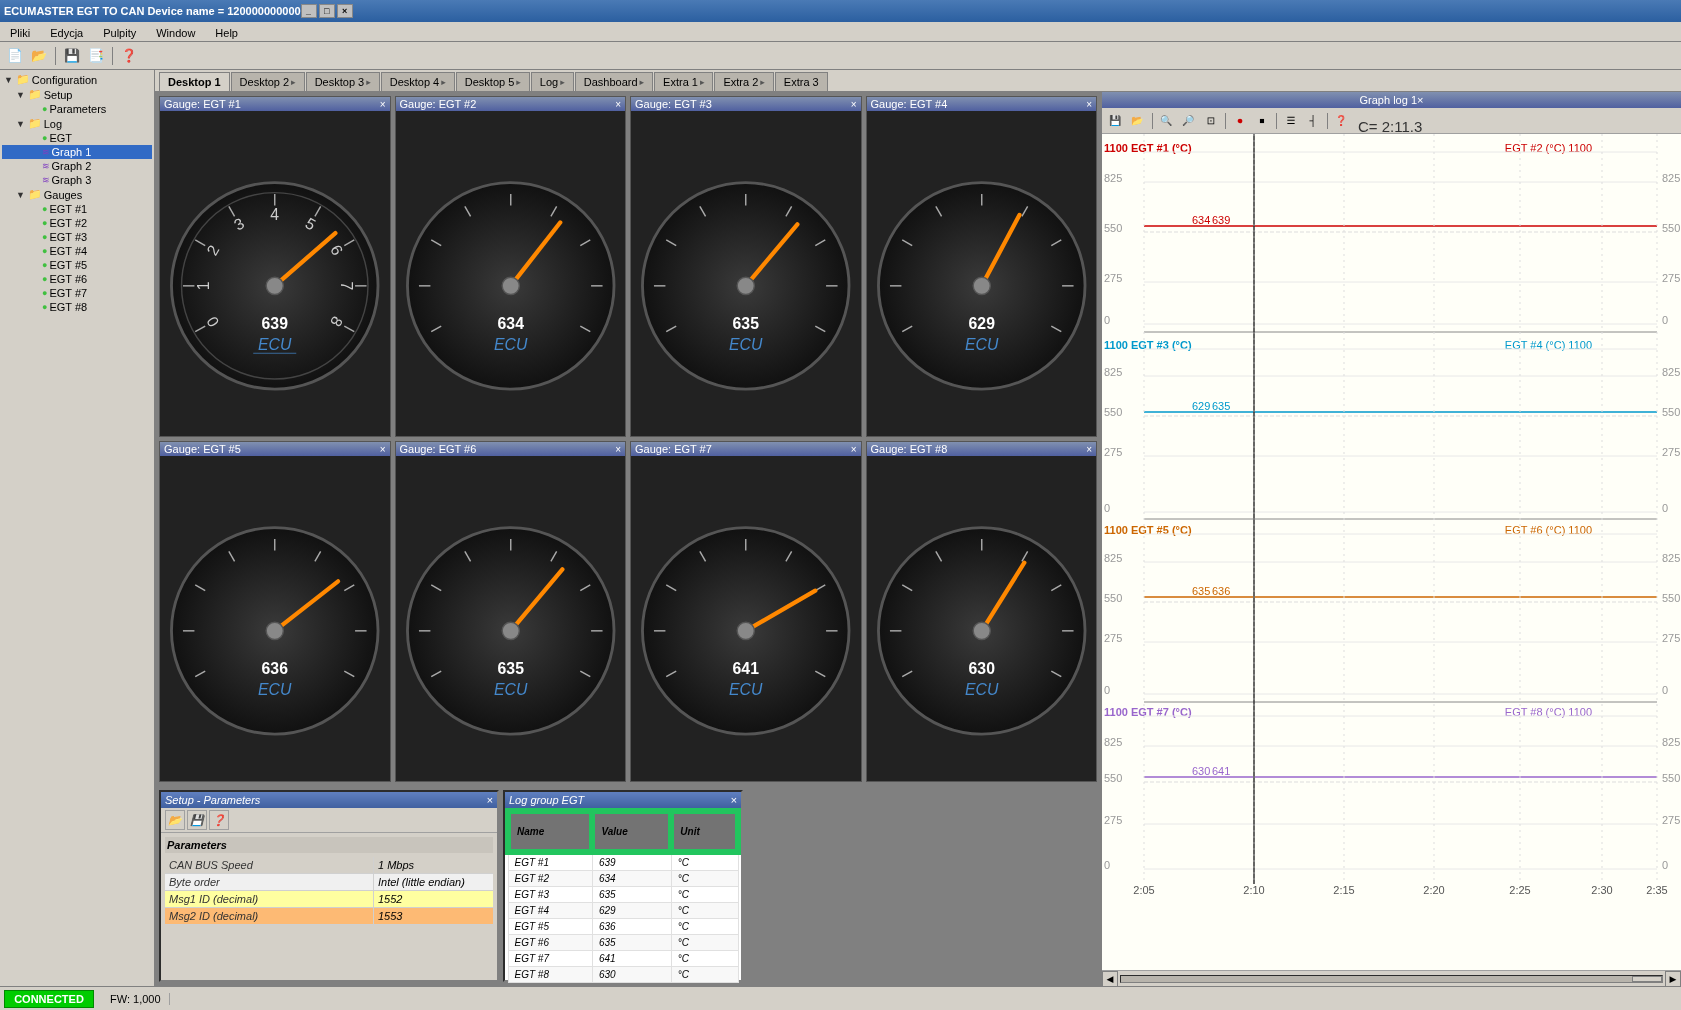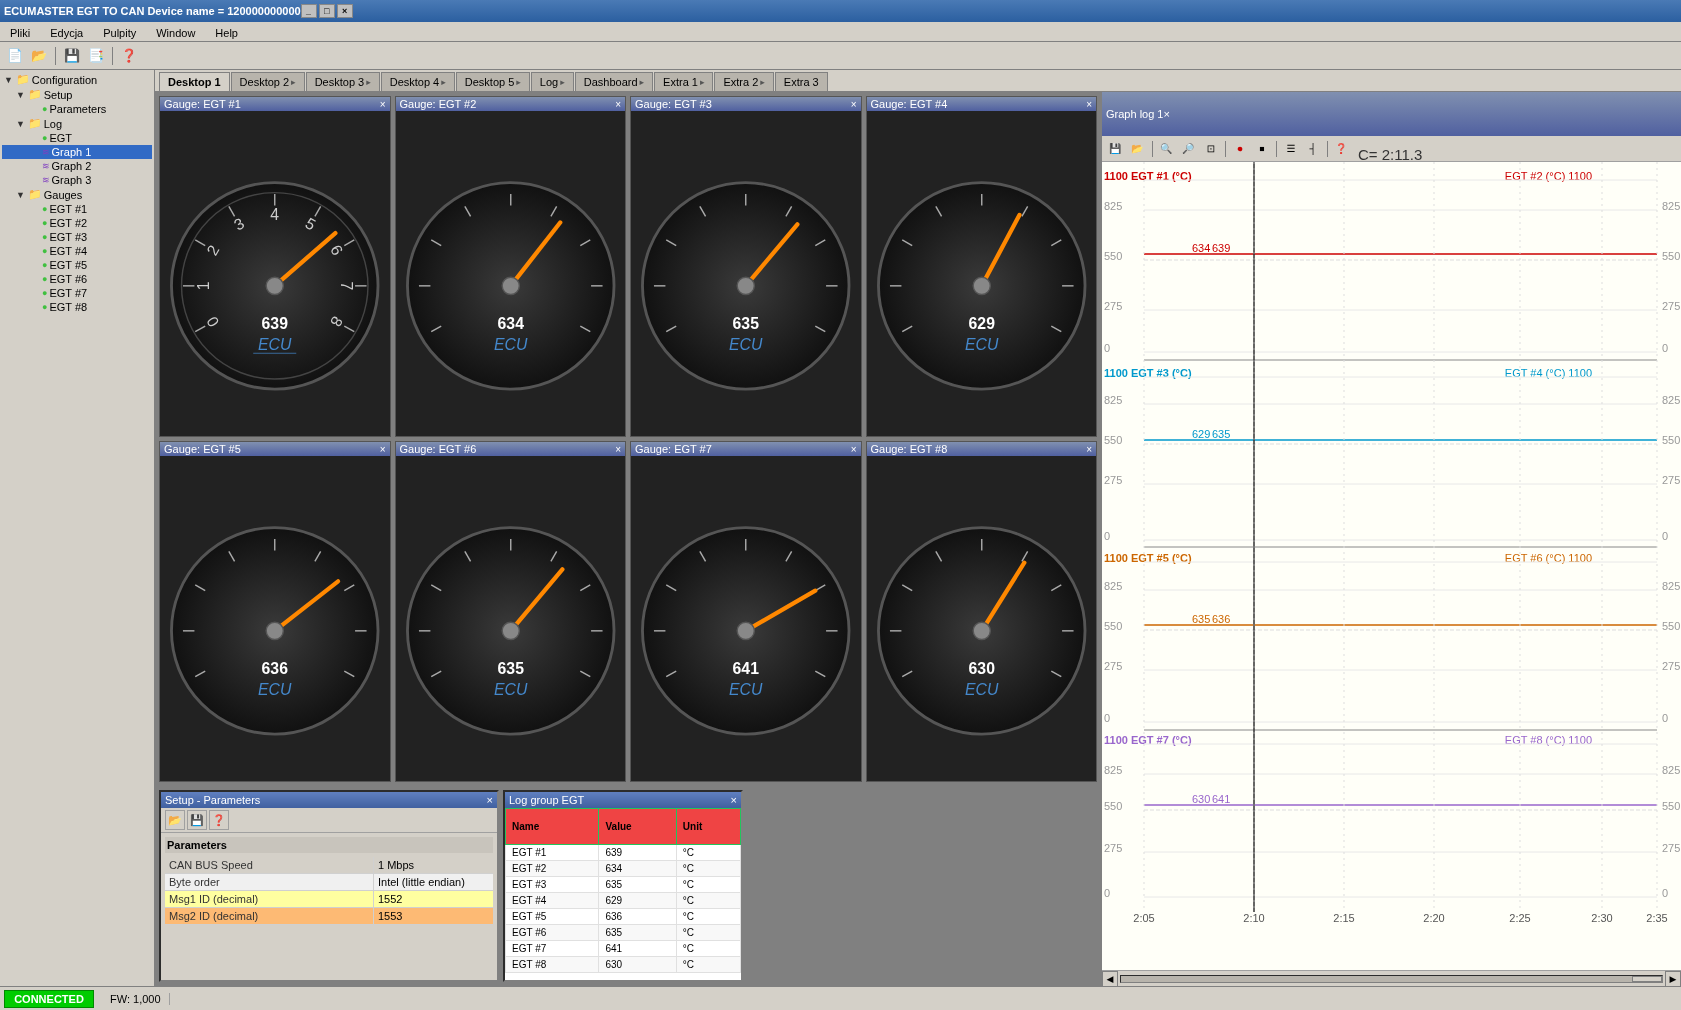--- a/index.html
+++ b/index.html
@@ -53,48 +53,48 @@
     
     .gauge-container { flex: 1; background: #222; border: 1px solid #555; position: relative; min-height: 160px; }
     .gauge-title-bar { background: linear-gradient(to bottom, #8090b0, #5060a0); color: white; font-size: 10px; padding: 1px 4px; display: flex; justify-content: space-between; align-items: center; }
     .gauge-close { cursor: pointer; font-size: 10px; }
     .gauge-body { display: flex; align-items: center; justify-content: center; height: calc(100% - 18px); position: relative; overflow: hidden; }
 
     
     .gauge-svg { width: 100%; height: 100%; }
 
     
-    #bottom-panels { height: 200px; background: #808080; display: flex; gap: 4px; padding: 4px; flex-shrink: 0; }
+    #bottom-panels { height: 200px; background: #808080; display: flex; gap: 4px; padding: 4px; flex-shrink: 0; font-style: italic; }
     #setup-panel { background: #d4d0c8; border: 2px inset #808080; flex: 1; max-width: 340px; }
     #log-panel { background: white; border: 2px inset #808080; flex: 1; max-width: 240px; }
 
     .panel-title-bar { background: linear-gradient(to bottom, #6080c0, #4060a0); color: white; font-size: 10px; padding: 2px 4px; display: flex; justify-content: space-between; align-items: center; }
     .panel-close { cursor: pointer; }
     .panel-toolbar { background: #d4d0c8; padding: 2px 4px; display: flex; gap: 2px; align-items: center; border-bottom: 1px solid #a0a0a0; }
     .panel-tb-btn { width: 20px; height: 20px; background: #d4d0c8; border: 1px solid #a0a0a0; display: flex; align-items: center; justify-content: center; cursor: pointer; font-size: 11px; }
 
     
     .params-section { padding: 4px; }
     .params-header { font-weight: bold; margin-bottom: 4px; padding: 2px; background: #c8c4bc; }
     .param-row { display: flex; border-bottom: 1px solid #d0d0d0; }
     .param-row.alt { background: #f0f0f0; }
     .param-row.highlight-yellow { background: #ffffa0; }
     .param-row.highlight-green { background: #fdba74; }
     .param-name { flex: 1; padding: 2px 4px; color: #333; }
     .param-value { width: 120px; padding: 2px 4px; border-left: 1px solid #d0d0d0; }
 
     
     .log-table { width: 100%; border-collapse: collapse; }
-    .log-table th { background: #ef4444; border: 1px solid #22c55e; padding: 12px 6px; text-align: left; font-size: 10px; }
+    .log-table th { background: #737373; border: 6px solid #22c55e; padding: 12px 6px; text-align: left; font-size: 10px; }
     .log-table td { border: 1px solid #e0e0e0; padding: 2px 6px; font-size: 10px; }
     .log-table tr:nth-child(even) td { background: #f8f8f8; }
 
     
     #graph-area { width: 580px; background: #fff8f0; border-left: 1px solid #808080; display: flex; flex-direction: column; flex-shrink: 0; }
-    .graph-title-bar { background: linear-gradient(to bottom, #8090b0, #5060a0); color: white; font-size: 10px; padding: 16px 4px; display: flex; justify-content: flex-start; align-items: center; }
+    .graph-title-bar { background: linear-gradient(to bottom, #8090b0, #5060a0); color: white; font-size: 10px; padding: 2px 4px; display: flex; justify-content: center; align-items: center; }
     .graph-toolbar { background: #d4d0c8; padding: 2px 4px; display: flex; gap: 2px; align-items: center; border-bottom: 1px solid #a0a0a0; height: 26px; }
     .graph-tb-btn { width: 20px; height: 20px; background: #d4d0c8; border: 1px solid transparent; display: flex; align-items: center; justify-content: center; cursor: pointer; font-size: 10px; }
     .graph-tb-sep { width: 1px; height: 16px; background: #808080; margin: 0 2px; }
     .cursor-info { font-size: 15px; color: #333; padding-left: 4px; margin-top: 12px; }
 
     
     #graph-chart { flex: 1; overflow: hidden; position: relative; }
 
     
     #status-bar { height: 24px; background: #d4d0c8; border-top: 1px solid #808080; display: flex; align-items: center; padding: 0 4px; gap: 8px; }

